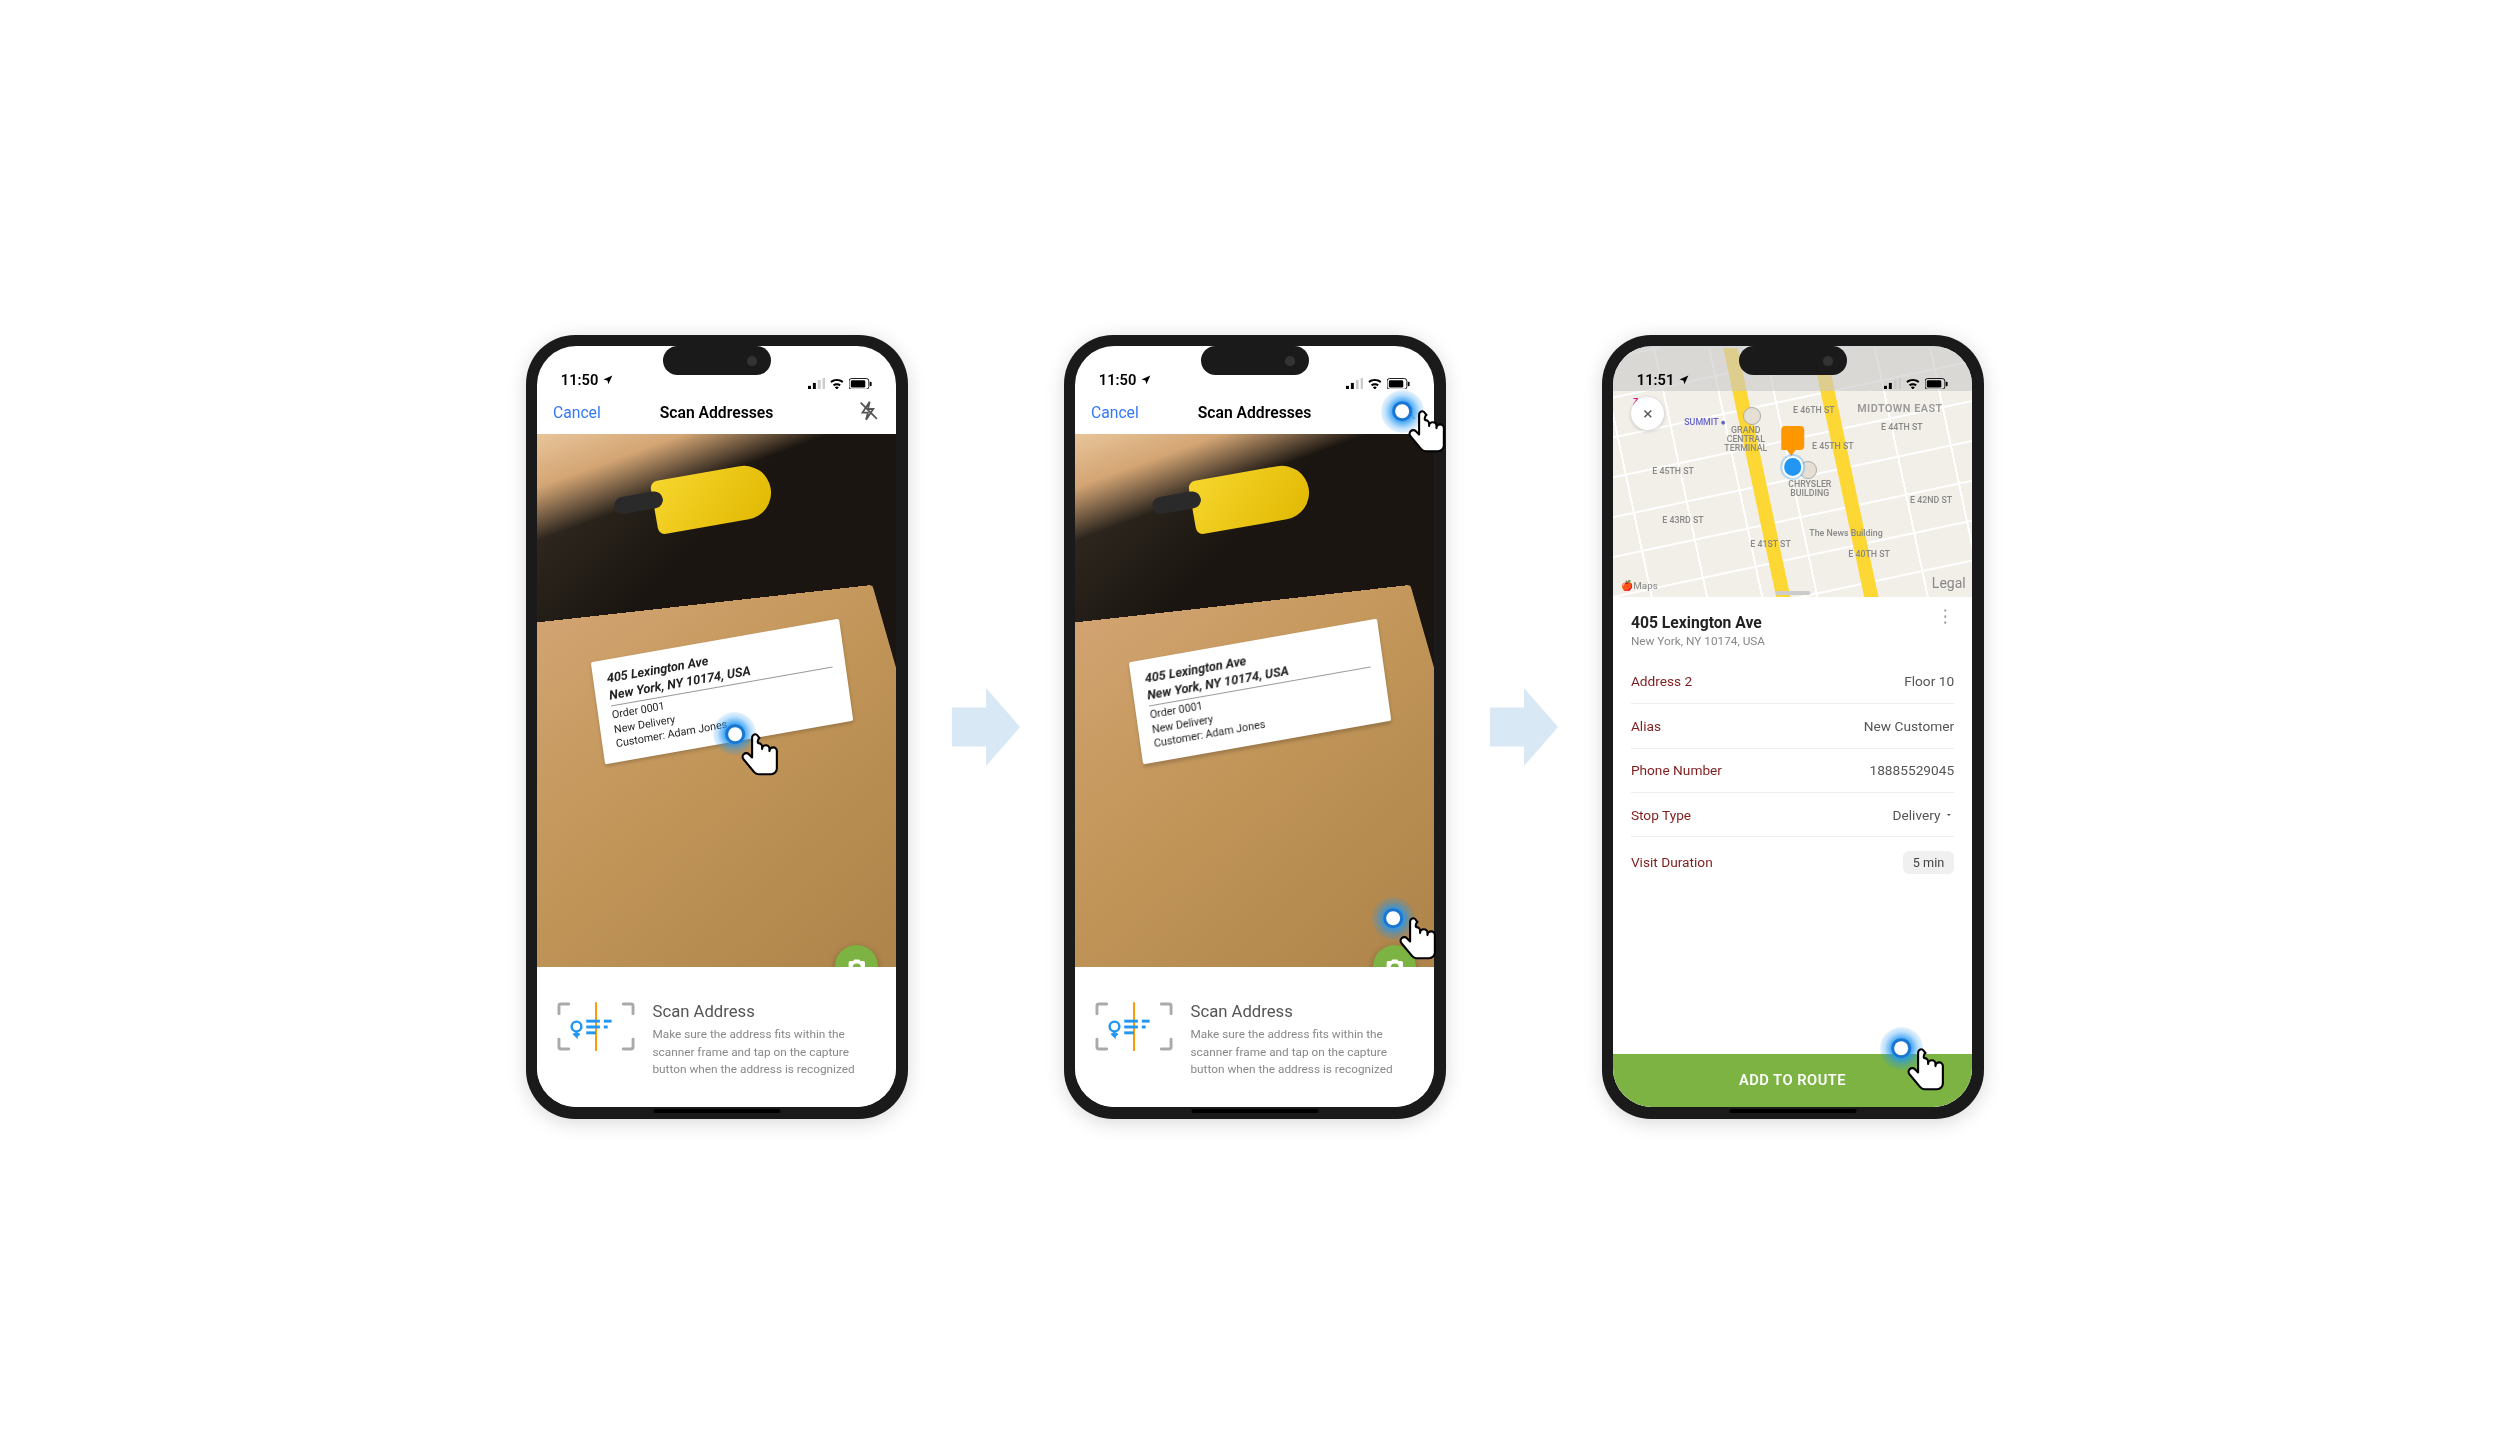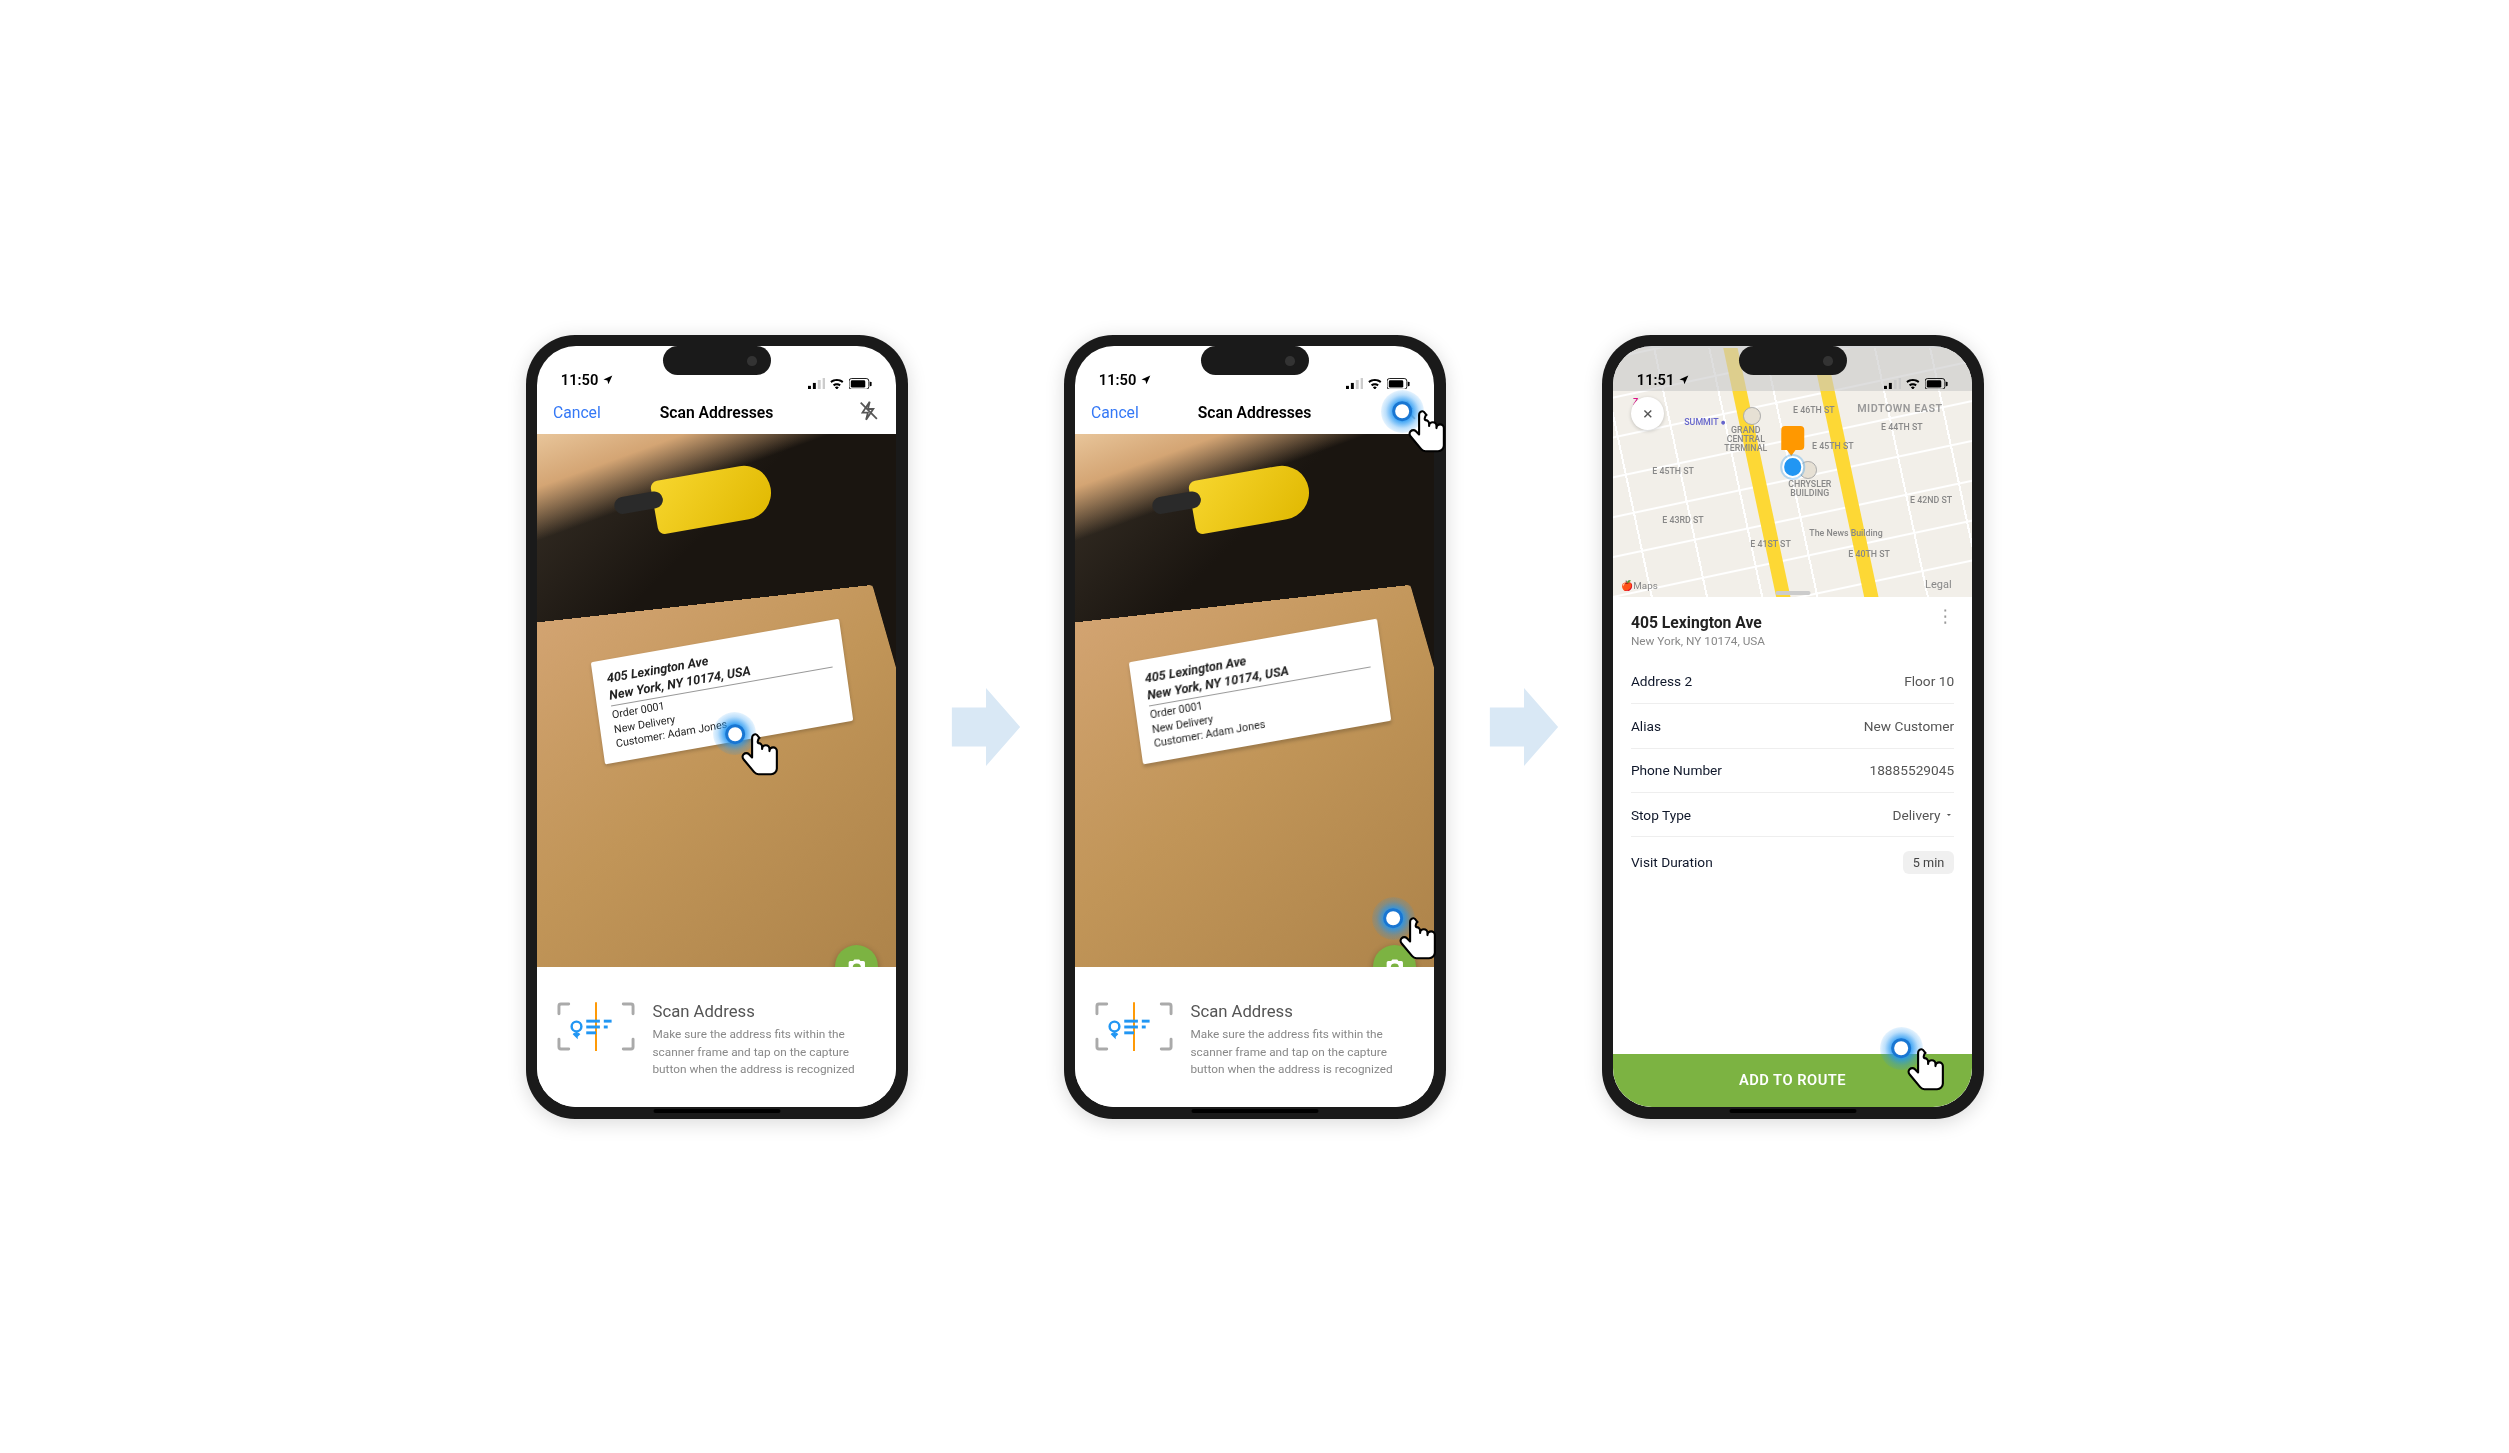--- a/index.html
+++ b/index.html
@@ -254,21 +254,21 @@
     border-left:5.9px solid transparent; border-right:5.9px solid transparent; border-top:7.8px solid #ff9800;}
   .map-user {
     position:absolute; top:108px; left:50%; transform:translateX(-50%);
     width:17.6px; height:17.6px; background:#2196f3; border:2.9px solid #fff; border-radius:50%;
     box-shadow:0 0 0 2px rgba(33,150,243,0.3);
   }
   .map-poi {
     position:absolute; width:15.7px; height:15.7px; background:#e6e0d4; border-radius:50%; border:1px solid #aaa;
   }
   .map-attr { position:absolute; bottom:5.9px; left:7.8px; font-size:9.8px; color:#888;}
-  .map-legal { position:absolute; bottom:5.9px; right:20px; font-size:11px; color:#888;}
+  .map-legal { position:absolute; bottom:5.9px; right:6px; font-size:14px; color:#888;}
   .drag-handle {
     position:absolute; bottom:2px; left:50%; transform:translateX(-50%);
     width:35px; height:3.9px; background:#ccc; border-radius:2px;
   }
   .sheet {
     background:#fff;
     flex:1;
     display:flex; flex-direction:column;
     overflow:hidden;
   }
@@ -281,21 +281,21 @@
   .more-dots { color:#999; font-size:17.6px; line-height:0.4;}
   .details {
     padding: 0 17.6px;
   }
   .detail-row {
     display:flex; justify-content:space-between; align-items:center;
     padding: 13.7px 0;
     border-bottom: 1px solid #eee;
     font-size: 13.7px;
   }
-  .detail-row .dlabel { color:#0f172a; }
+  .detail-row .dlabel { color:#7f1d1d; }
   .detail-row .dvalue { color:#555; display:flex; align-items:center; gap:3.9px;}
   .pill {
     background:#f0f0f0; padding:3.9px 9.8px; border-radius:6px; font-size:12.7px; color:#444;
   }
   .cta-btn {
     margin-top:auto;
     background:#7cb342;
     color:#fff;
     text-align:center;
     padding:17.6px 0;

